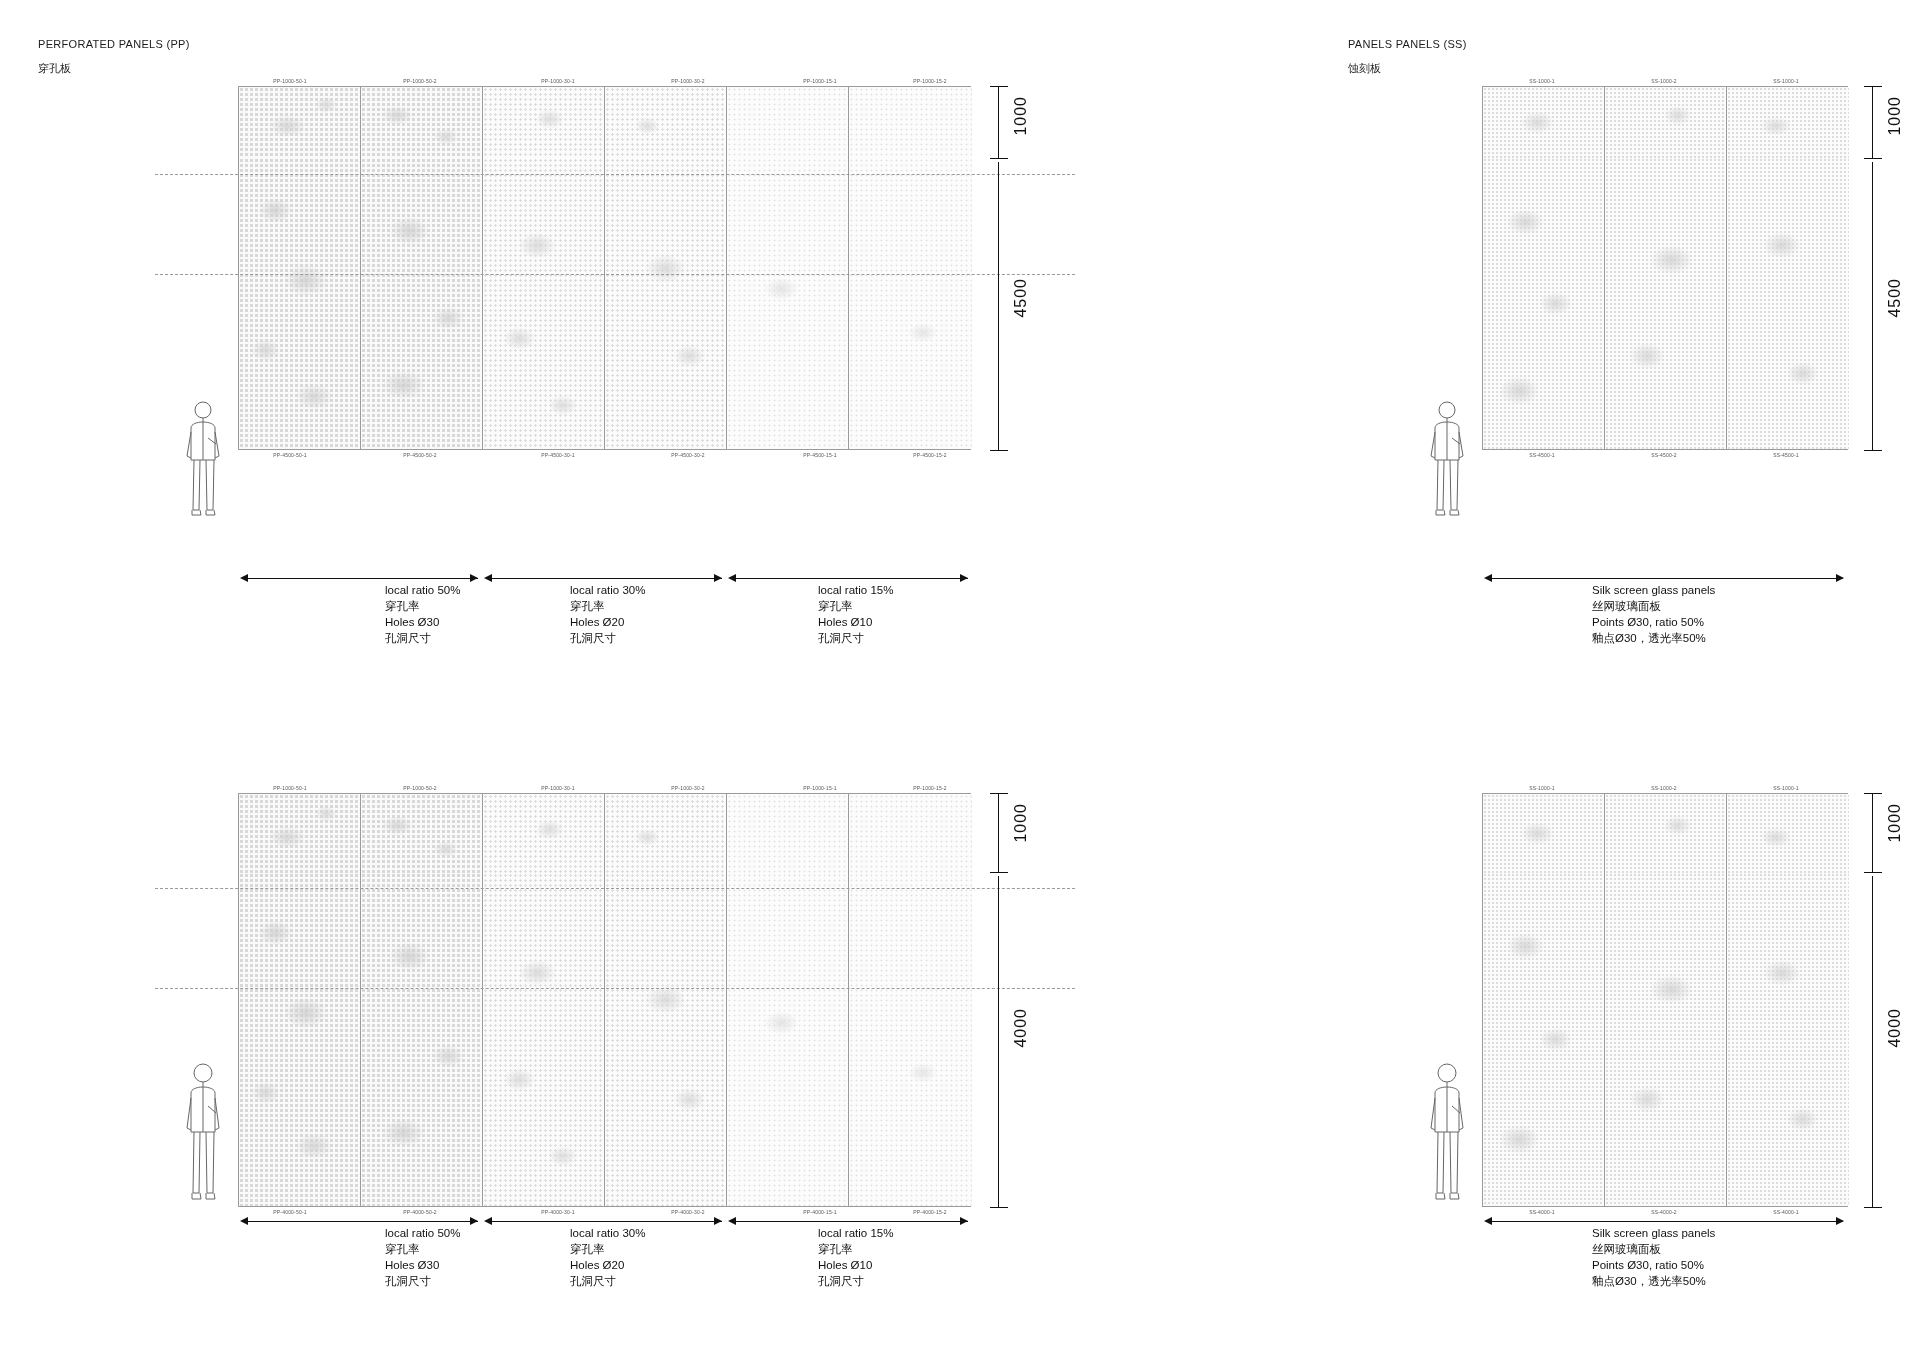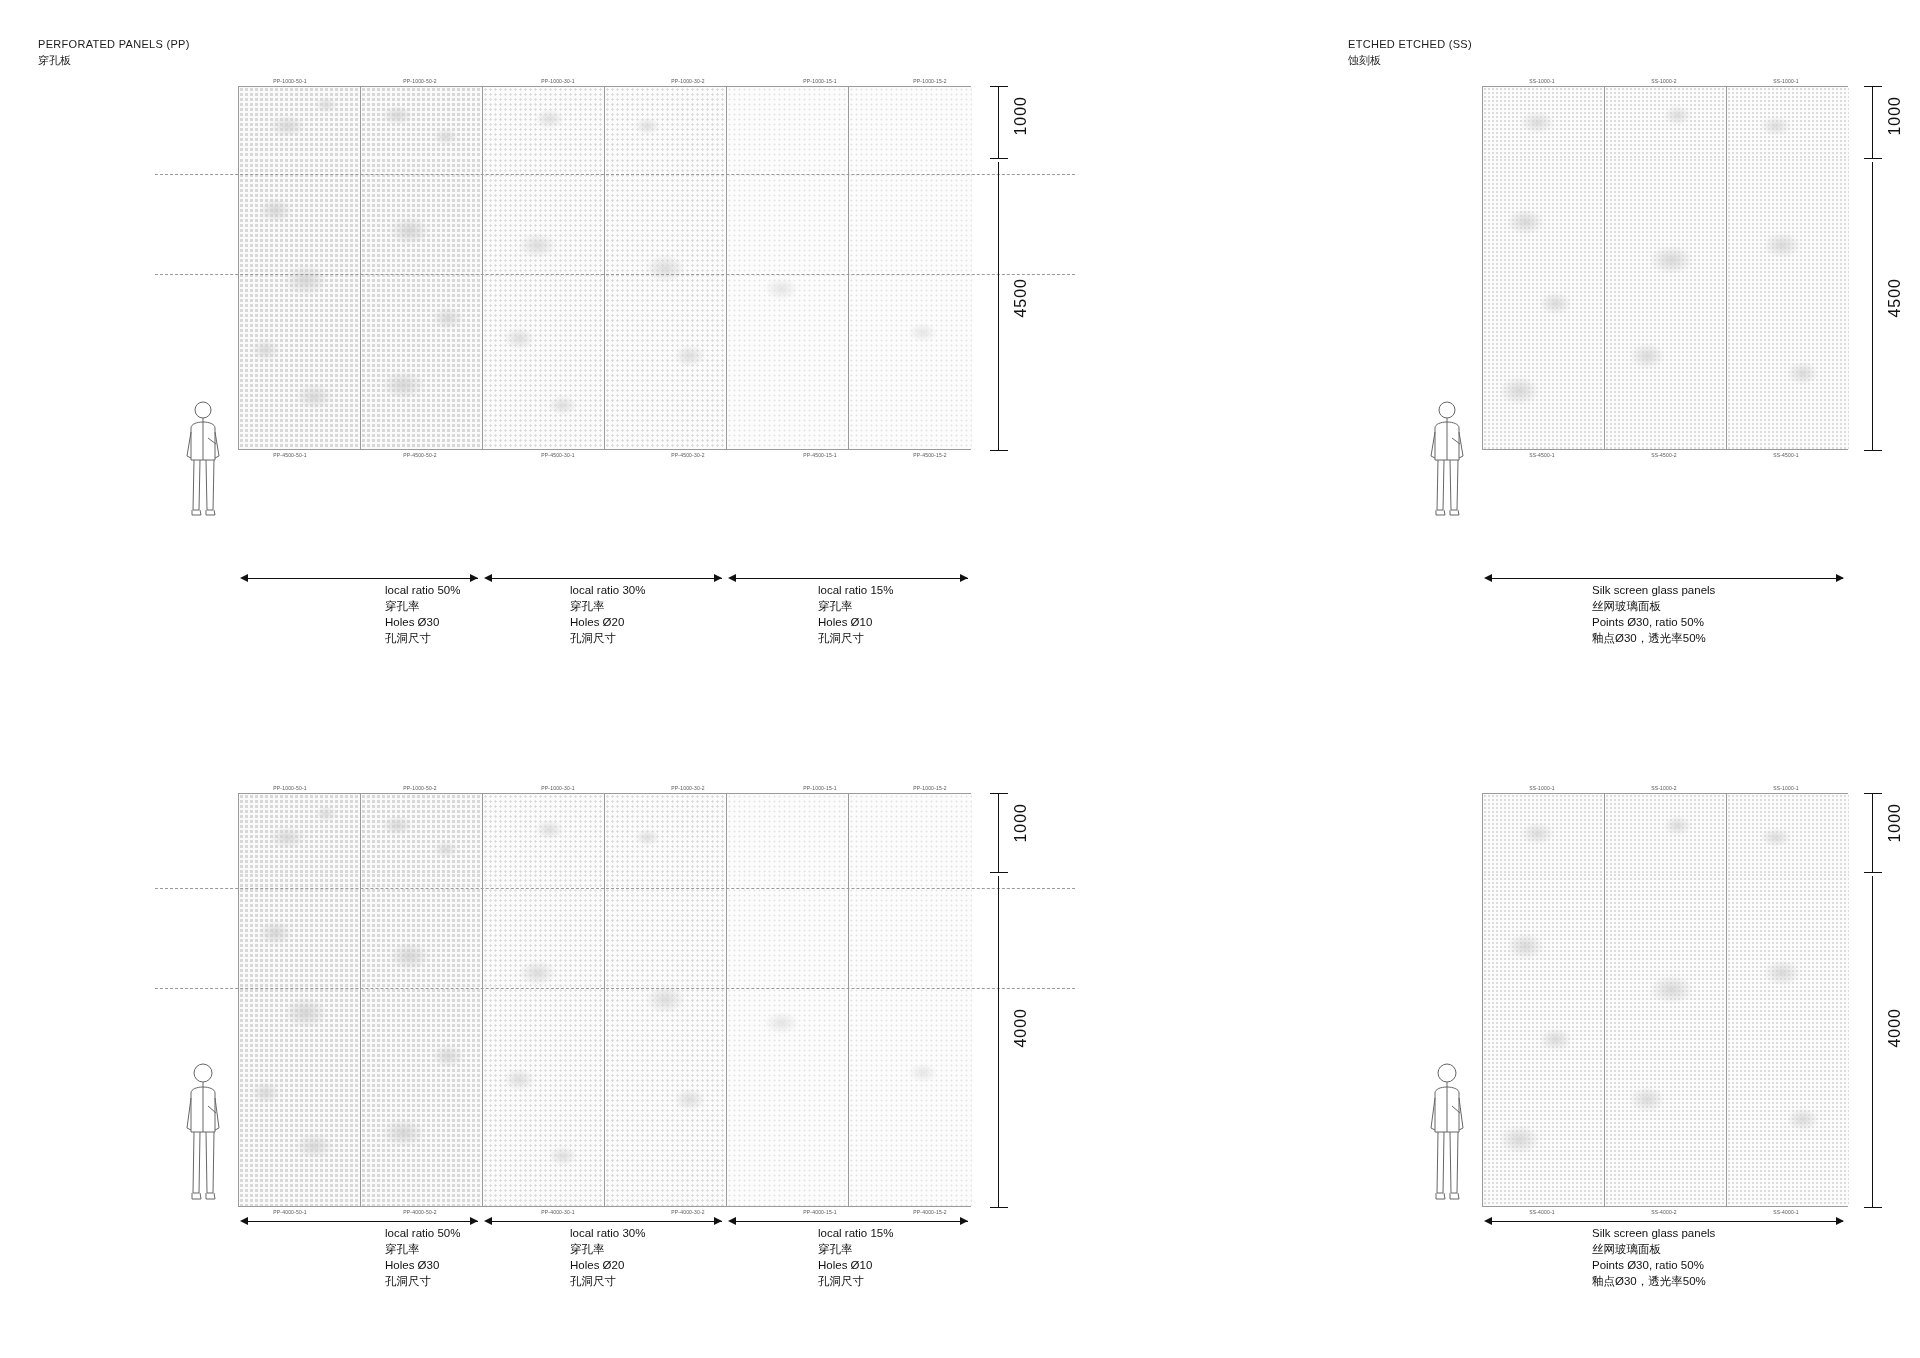--- a/index.html
+++ b/index.html
@@ -27,21 +27,21 @@
   .section-title {
     font-size: 11px;
     letter-spacing: 0.3px;
     color: #1b1b1b;
     white-space: nowrap;
   }
   .section-title-cn {
     font-size: 11px;
     color: #1b1b1b;
     white-space: nowrap;
-    margin-top: 3px;
+    margin-top: 11px;
   }
 
   
   .elev {
     position: absolute;
     border: 1px solid #9b9b9b;
     box-sizing: border-box;
     background: #fff;
   }
   .panel {
@@ -293,21 +293,21 @@
       <path d="M37 34 L41 58 L37 60"></path>
       <path d="M16 62 L15 112 L21 112 L22 62"></path>
       <path d="M28 62 L29 112 L35 112 L36 62"></path>
       <path d="M14 112 L14 117 L23 117 L22 112"></path>
       <path d="M28 112 L28 117 L37 117 L36 112"></path>
       <path d="M30 40 L38 46"></path>
     </g>
   </svg>
 
   <div class="block" style="left:1348px; top:38px;">
-    <div class="section-title">ETCHED ETCHED (SS)</div>
+    <div class="section-title">PANELS PANELS (SS)</div>
     <div class="section-title-cn">蚀刻板</div>
   </div>
 
   <div class="panel-tag" style="left:1542px; top:78px;">SS-1000-1</div>
   <div class="panel-tag" style="left:1664px; top:78px;">SS-1000-2</div>
   <div class="panel-tag" style="left:1786px; top:78px;">SS-1000-1</div>
 
   <div class="elev" style="left:1482px; top:86px; width:366px; height:364px;">
     <div class="panel" style="left:0; width:122px; height:100%;">
       <div class="upper" style="height:72px;">

